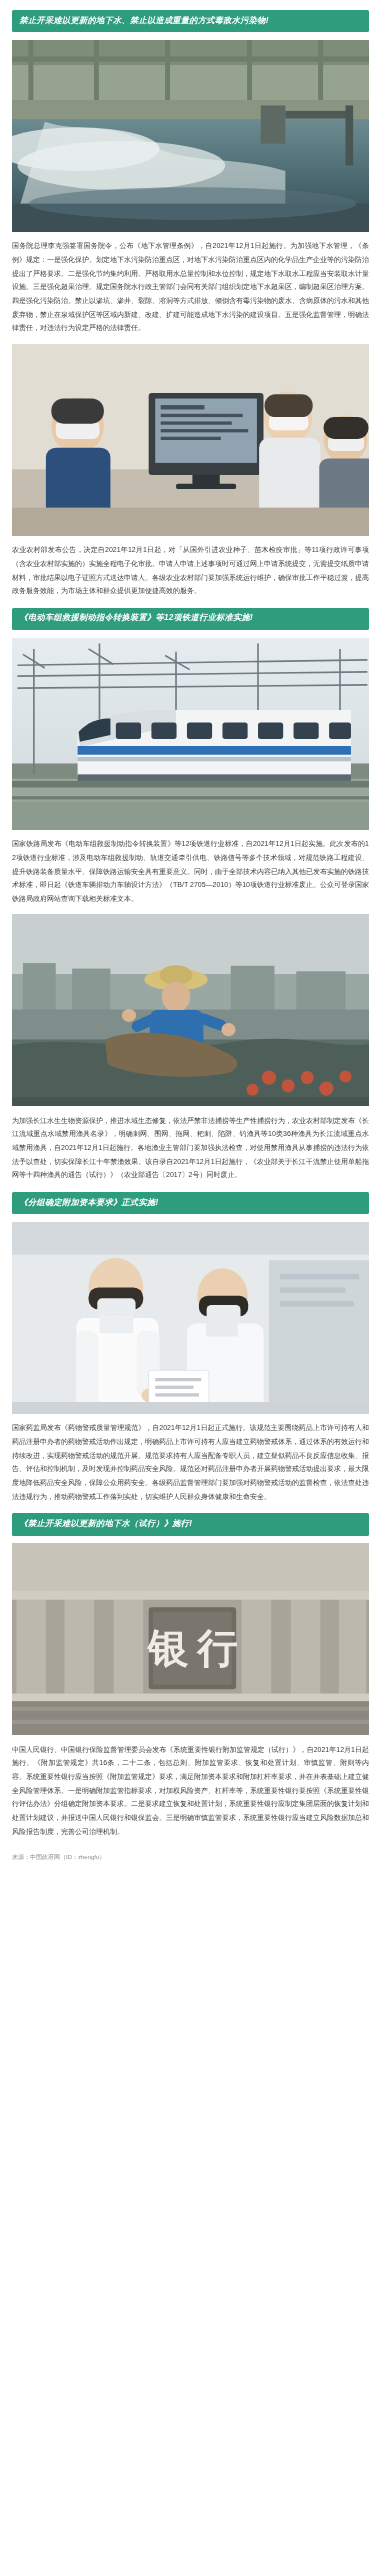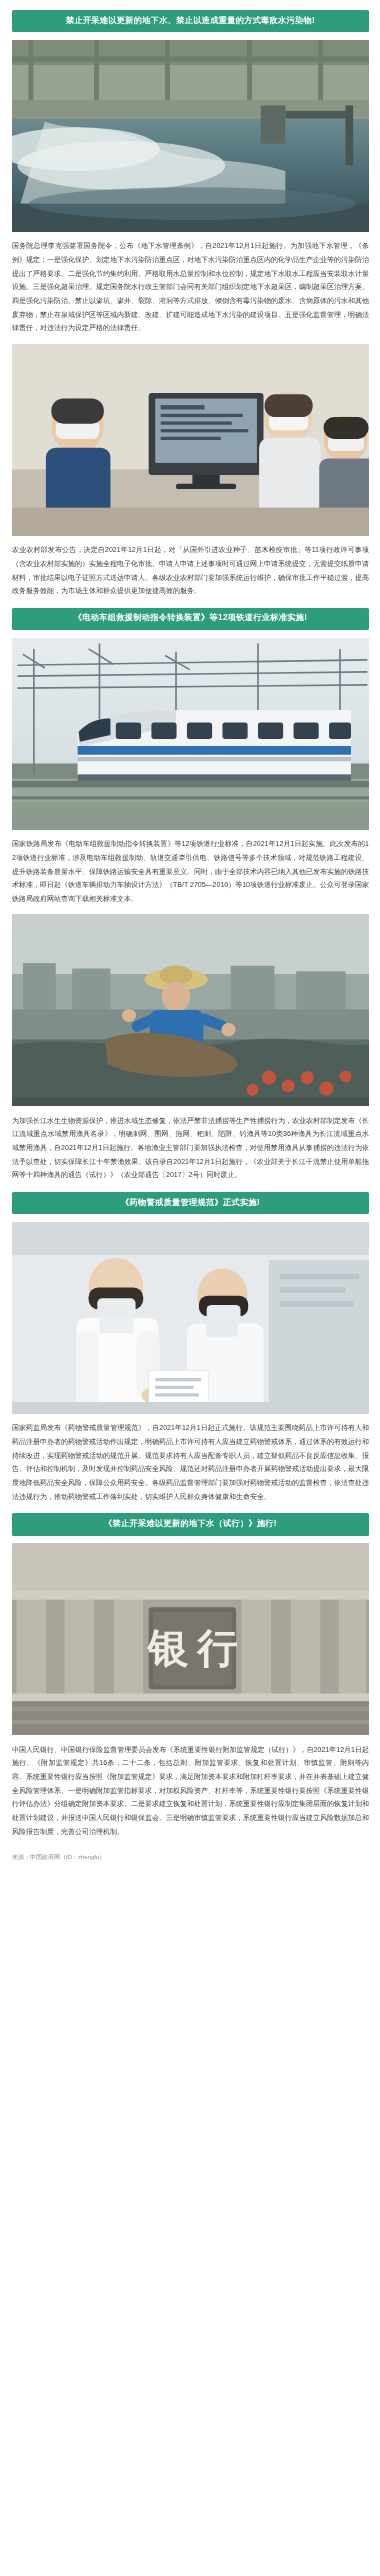--- a/index.html
+++ b/index.html
@@ -23,21 +23,22 @@
   .headline {
     background: #2e9d7e;
     color: #ffffff;
     font-size: 8.2px;
     font-weight: bold;
     line-height: 1.55;
     letter-spacing: 0.3px;
     padding: 4.9px 7.6px;
     border-radius: 1.6px;
     margin: 9.8px 0 7.6px 0;
-    text-align: center;
+    text-align: left;
+    font-style: italic;
   }
   .photo {
     width: 100%;
     height: 192px;
     border-radius: 1.1px;
     overflow: hidden;
     position: relative;
     margin-bottom: 7.6px;
     background: #c9d2d4;
   }
@@ -232,21 +233,21 @@
           <circle cx="575" cy="320" r="13"></circle>
             <circle cx="610" cy="298" r="11"></circle>
         </g>
         <rect x="0" y="336" width="653" height="16" fill="#46554f"></rect>
       </svg>
     </div>
     <p class="para">为加强长江水生生物资源保护，推进水域生态修复，依法严禁非法捕捞等生产性捕捞行为，农业农村部制定发布《长江流域重点水域禁用渔具名录》，明确刺网、围网、拖网、耙刺、陷阱、钓渔具等10类36种渔具为长江流域重点水域禁用渔具，自2021年12月1日起施行。各地渔业主管部门要加强执法检查，对使用禁用渔具从事捕捞的违法行为依法予以查处，切实保障长江十年禁渔效果。该自录自2021年12月1日起施行，《农业部关于长江干流禁止使用单船拖网等十四种渔具的通告（试行）》（农业部通告〔2017〕2号）同时废止。</p>
   </div>
 
   <div class="section">
-    <div class="headline">《药物警戒质量管理规范》正式实施!</div>
+    <div class="headline">《分组确定附加资本要求》正式实施!</div>
     <div class="photo">
       <svg viewBox="0 0 653 352" preserveAspectRatio="none">
         <rect width="653" height="352" fill="#dfe3e6"></rect>
         <rect y="0" width="653" height="352" fill="#e7eaec"></rect>
         <rect x="0" y="0" width="653" height="60" fill="#d4d9dd"></rect>
         <rect x="470" y="70" width="183" height="282" fill="#cfd6da"></rect>
         <g fill="#bcc5cb">
           <rect x="490" y="95" width="145" height="10"></rect>
           <rect x="490" y="120" width="120" height="10"></rect>
           <rect x="490" y="145" width="135" height="10"></rect>

